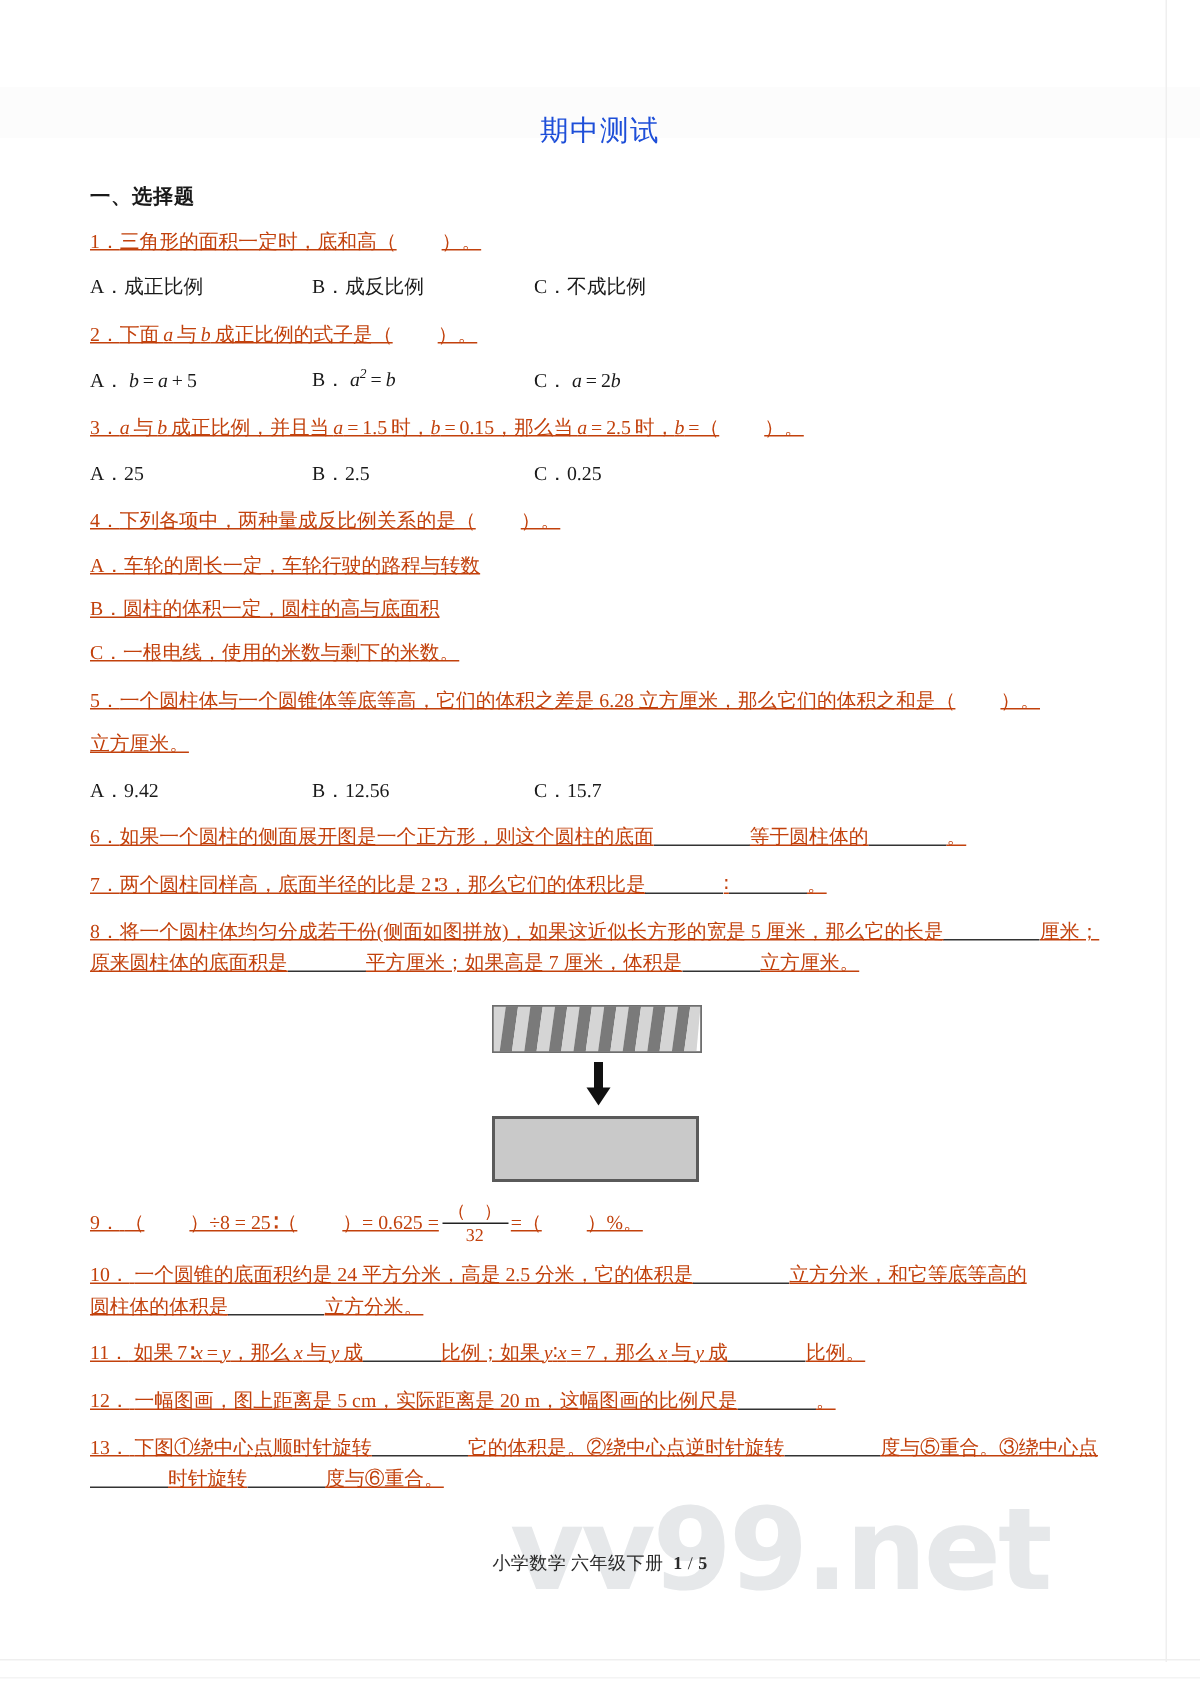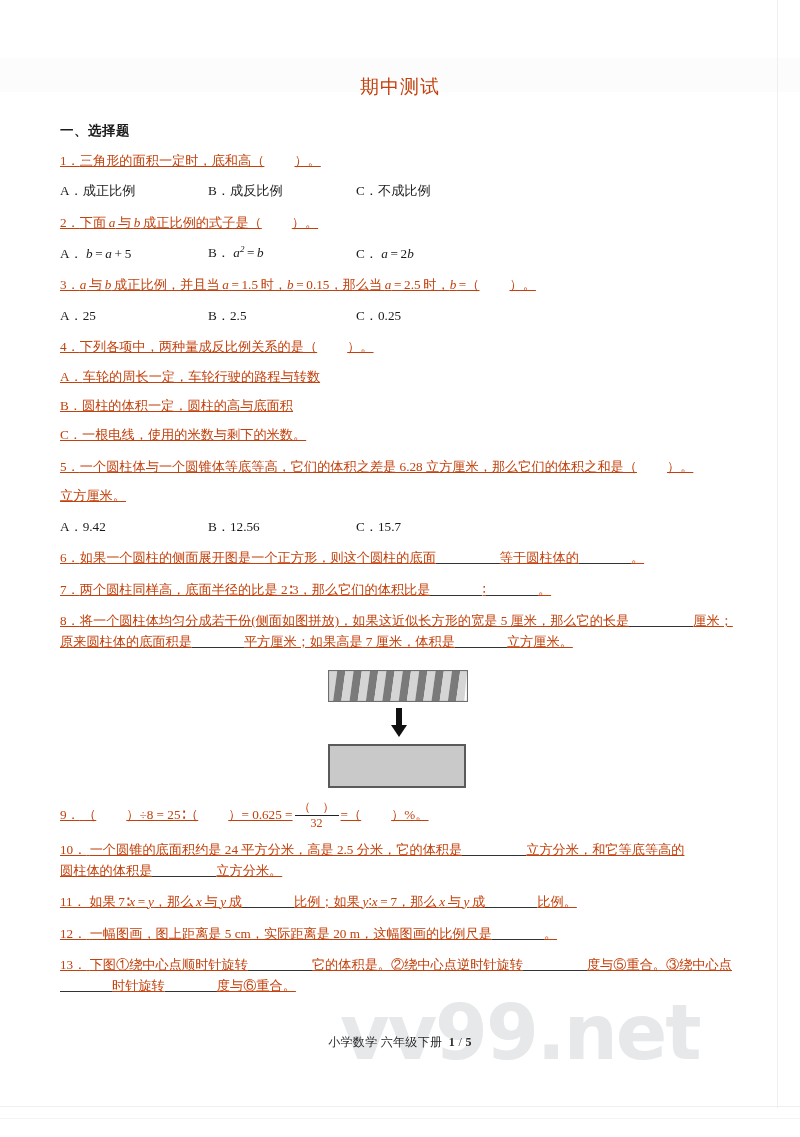--- a/index.html
+++ b/index.html
@@ -56,21 +56,21 @@
     width: 680px;
   }
 
   .doc-title {
     text-align: center;
     font-size: 19px;
     font-weight: normal;
     letter-spacing: 1px;
     margin: 0;
     padding-top: 74px;
-    color: #c2410c;
+    color: #1d4ed8;
   }
 
   .section-head {
     font-size: 13.5px;
     font-weight: bold;
     margin: 22px 0 0 0;
     letter-spacing: .5px;
     color: #1a1a1a;
   }
 

